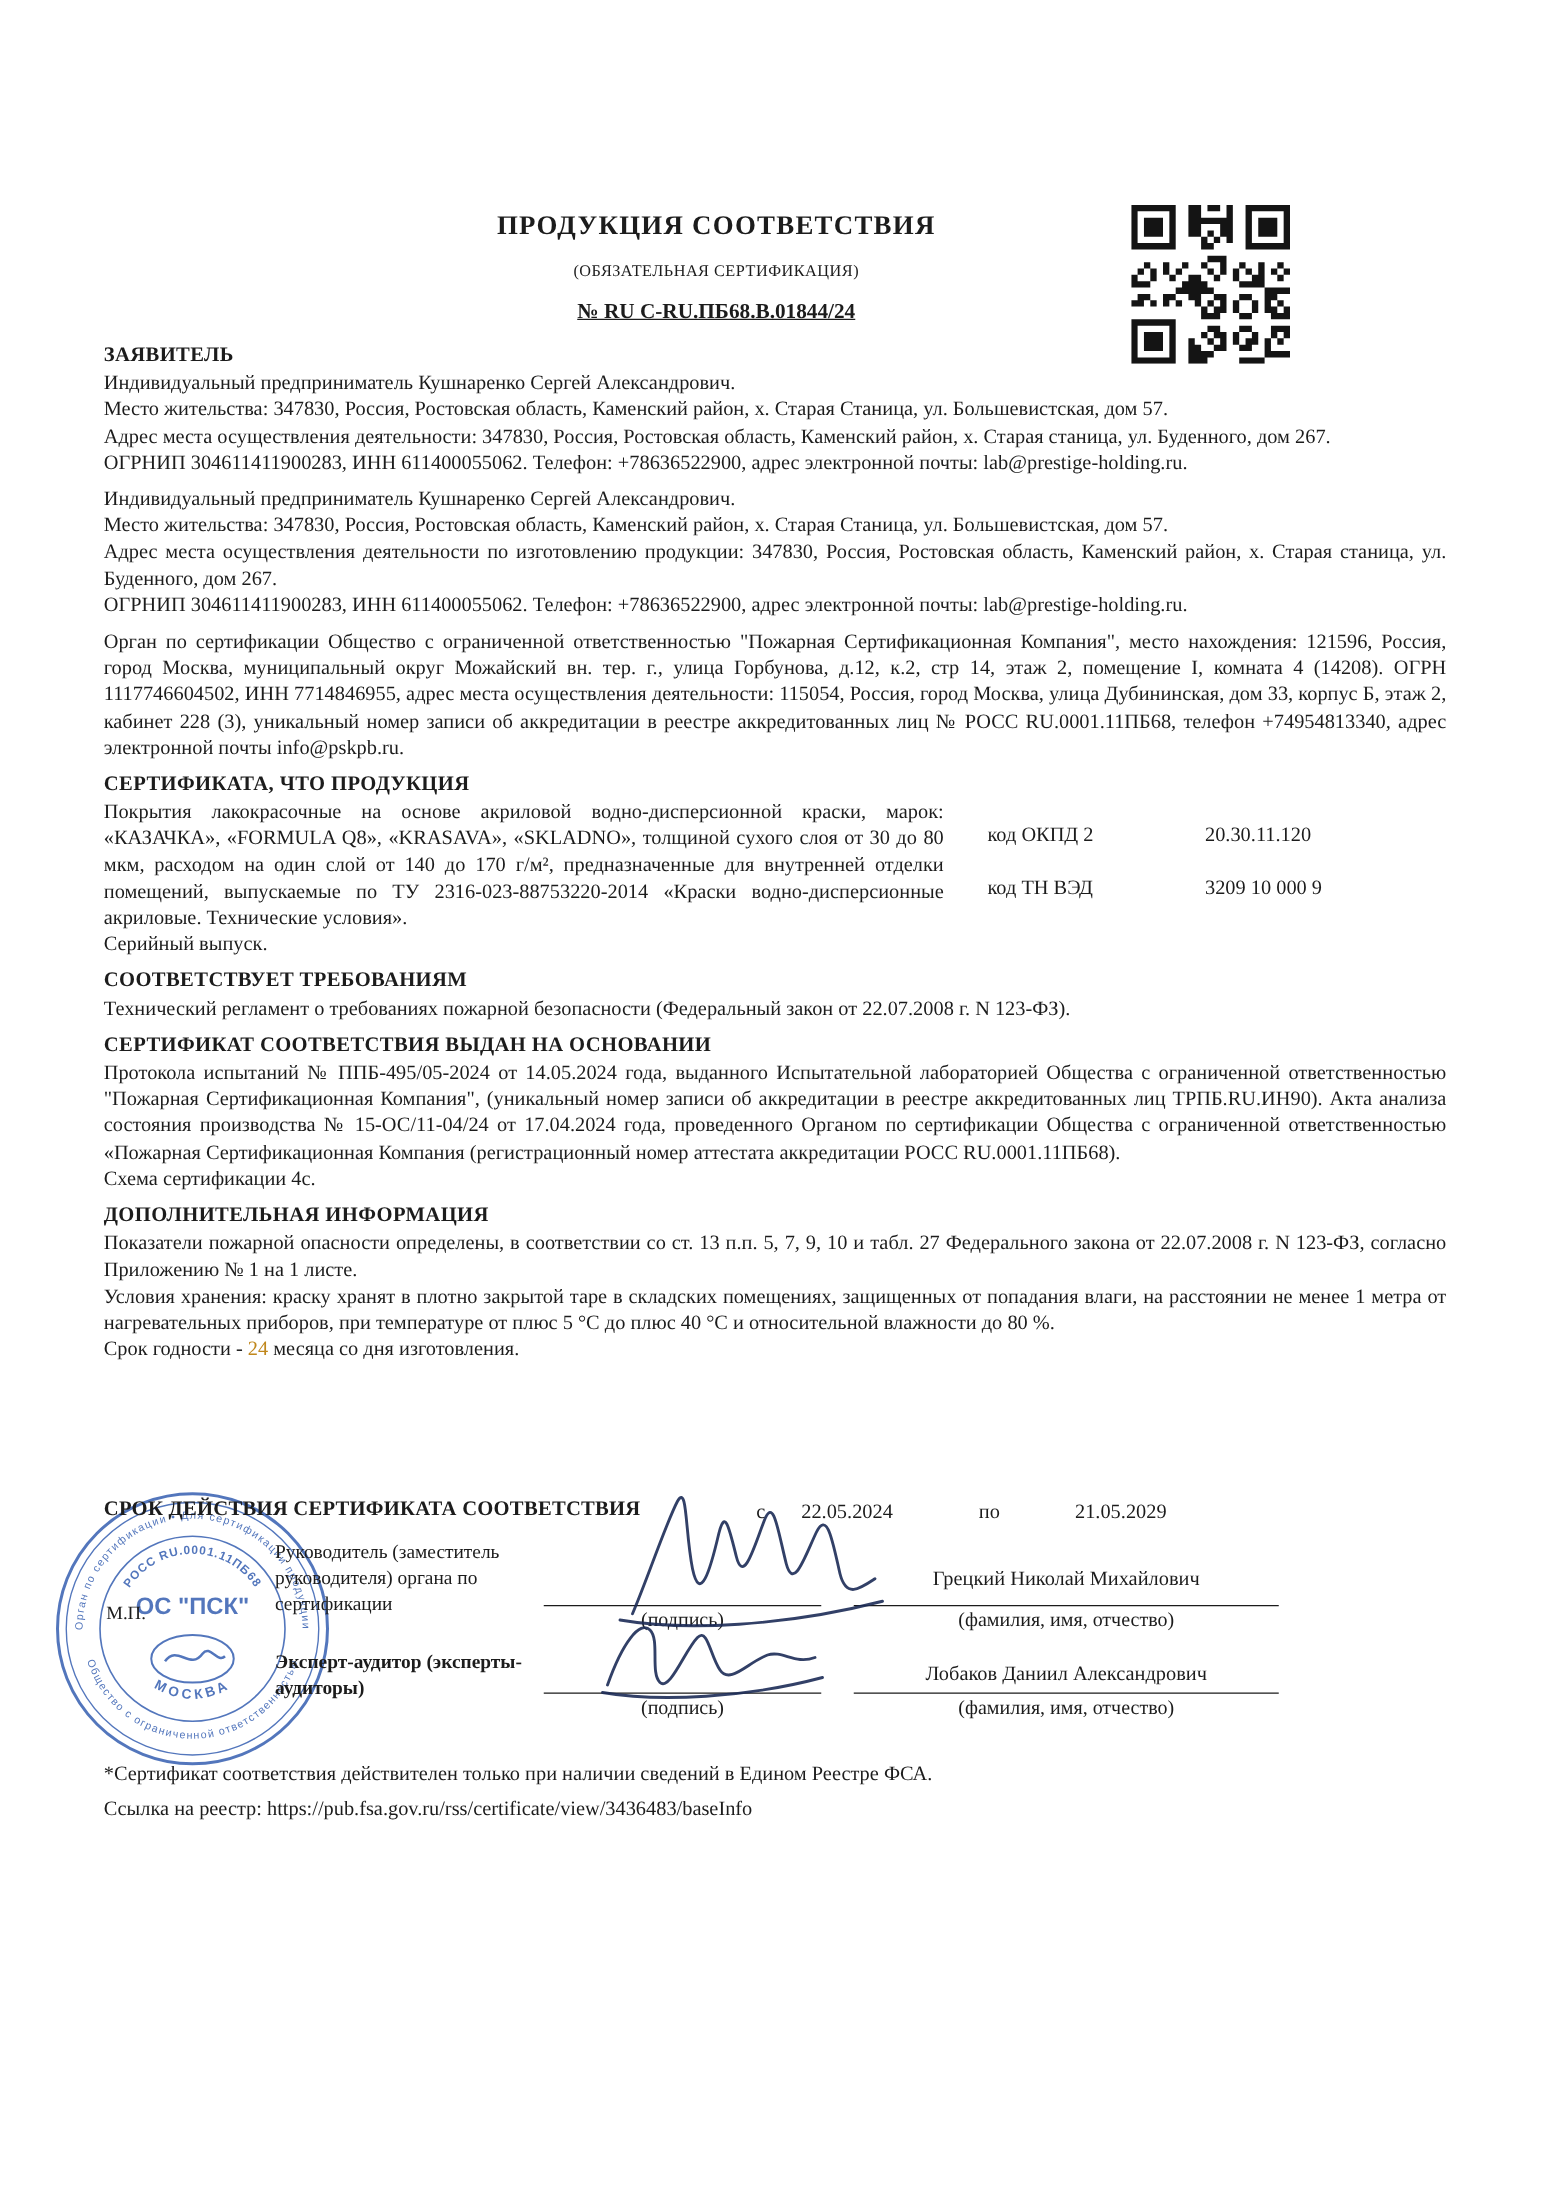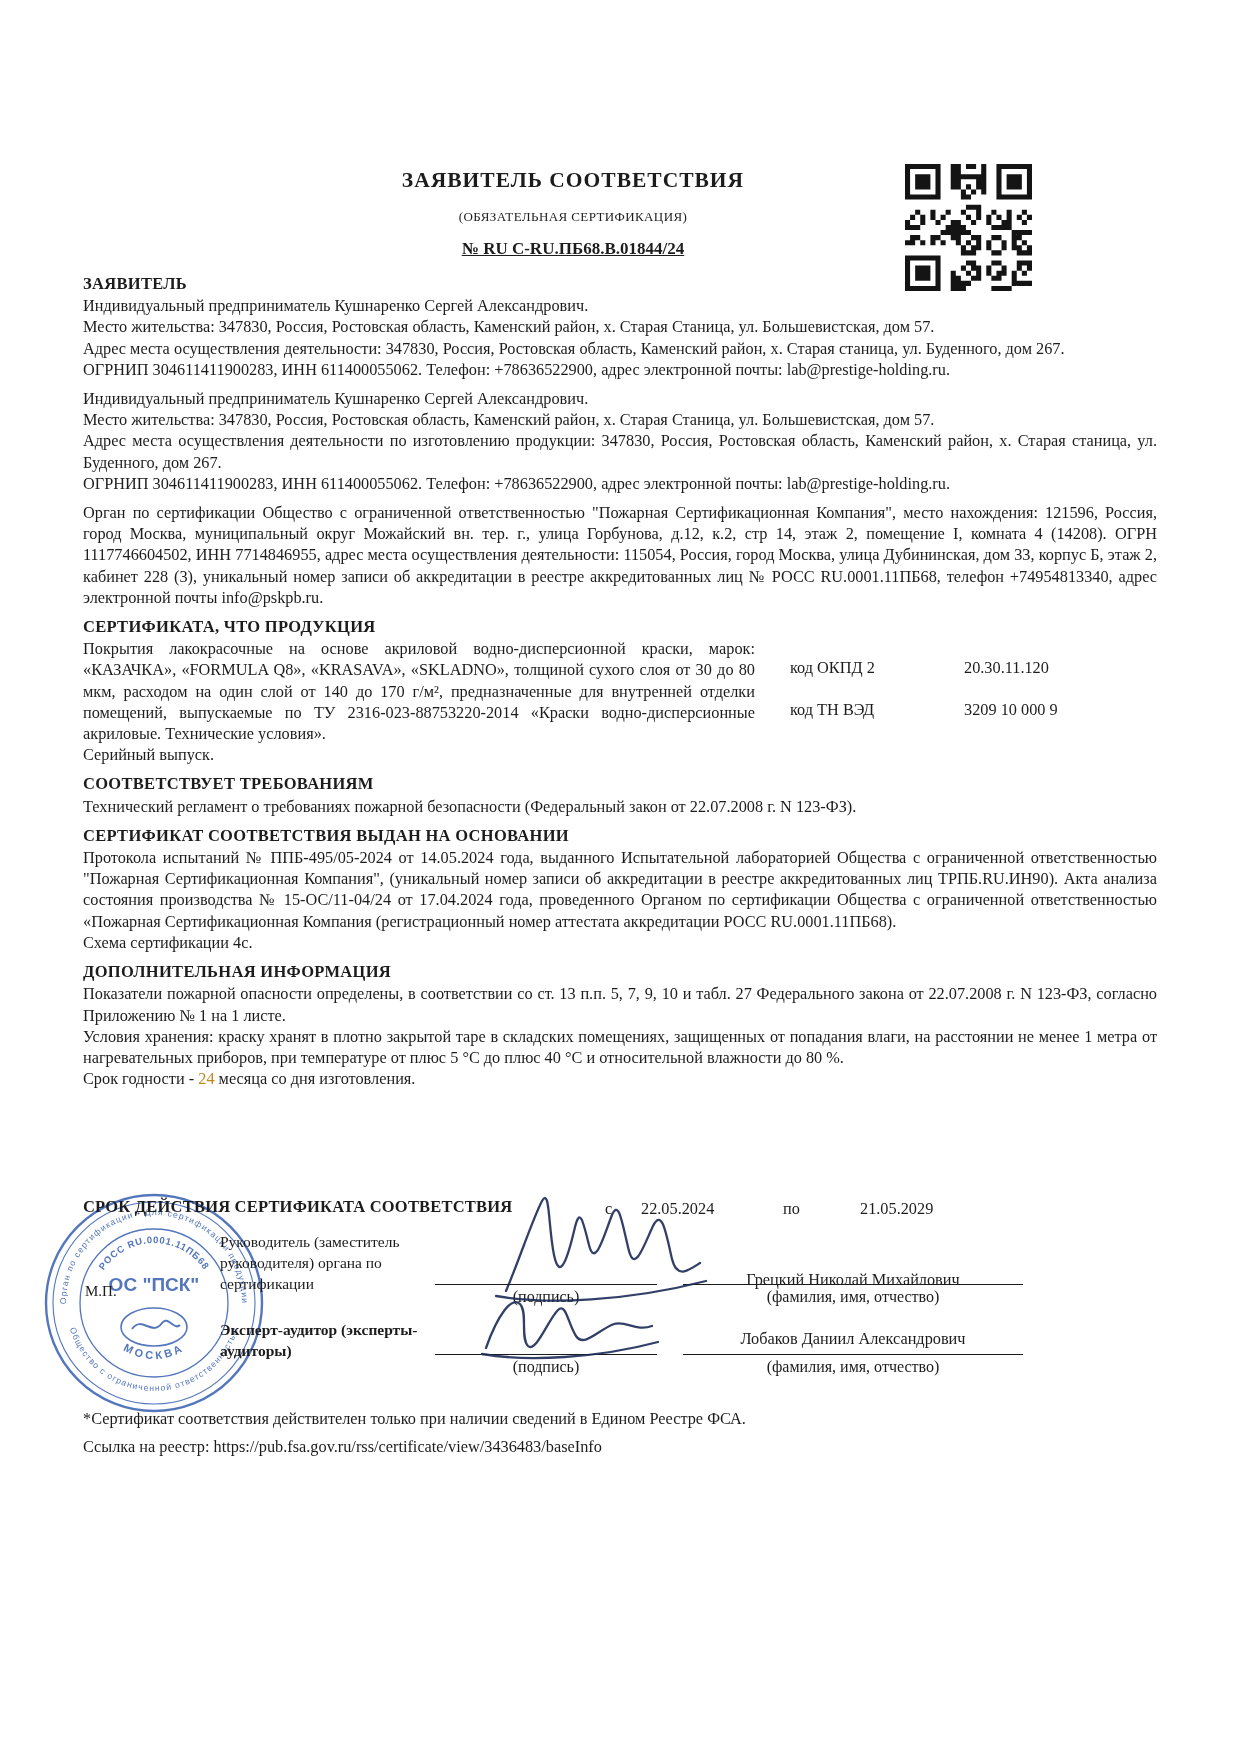--- a/index.html
+++ b/index.html
@@ -56,21 +56,21 @@
   .footer-line { font-size:16.3px; line-height:21.2px; }
   .footer-line + .footer-line { margin-top:7px; }
 </style>
 </head>
 <body>
 
 <div class="page">
 
   <div class="header">
     <div class="header-text">
-      <h1 class="title">ЗАЯВИТЕЛЬ СООТВЕТСТВИЯ</h1>
+      <h1 class="title">ПРОДУКЦИЯ СООТВЕТСТВИЯ</h1>
       <div class="subtitle">(ОБЯЗАТЕЛЬНАЯ СЕРТИФИКАЦИЯ)</div>
       <div class="number">№ RU C-RU.ПБ68.В.01844/24</div>
     </div>
     <div class="qr">
       <svg id="qr-svg" viewBox="0 0 125 125" xmlns="http://www.w3.org/2000/svg">
           <path d="M45 0h5v5h-5zM50 0h5v5h-5zM60 0h5v5h-5zM65 0h5v5h-5zM75 0h5v5h-5zM45 5h5v5h-5zM50 5h5v5h-5zM75 5h5v5h-5zM45 10h5v5h-5zM50 10h5v5h-5zM55 10h5v5h-5zM60 10h5v5h-5zM65 10h5v5h-5zM70 10h5v5h-5zM75 10h5v5h-5zM45 15h5v5h-5zM50 15h5v5h-5zM70 15h5v5h-5zM75 15h5v5h-5zM45 20h5v5h-5zM50 20h5v5h-5zM60 20h5v5h-5zM70 20h5v5h-5zM75 20h5v5h-5zM55 25h5v5h-5zM65 25h5v5h-5zM75 25h5v5h-5zM55 30h5v5h-5zM60 30h5v5h-5zM60 40h5v5h-5zM65 40h5v5h-5zM70 40h5v5h-5zM10 45h5v5h-5zM25 45h5v5h-5zM40 45h5v5h-5zM55 45h5v5h-5zM70 45h5v5h-5zM85 45h5v5h-5zM100 45h5v5h-5zM115 45h5v5h-5zM5 50h5v5h-5zM15 50h5v5h-5zM25 50h5v5h-5zM35 50h5v5h-5zM60 50h5v5h-5zM70 50h5v5h-5zM80 50h5v5h-5zM90 50h5v5h-5zM100 50h5v5h-5zM110 50h5v5h-5zM120 50h5v5h-5zM0 55h5v5h-5zM15 55h5v5h-5zM30 55h5v5h-5zM45 55h5v5h-5zM50 55h5v5h-5zM65 55h5v5h-5zM80 55h5v5h-5zM95 55h5v5h-5zM100 55h5v5h-5zM115 55h5v5h-5zM0 60h5v5h-5zM5 60h5v5h-5zM10 60h5v5h-5zM40 60h5v5h-5zM45 60h5v5h-5zM50 60h5v5h-5zM55 60h5v5h-5zM85 60h5v5h-5zM90 60h5v5h-5zM95 60h5v5h-5zM100 60h5v5h-5zM35 65h5v5h-5zM40 65h5v5h-5zM45 65h5v5h-5zM50 65h5v5h-5zM55 65h5v5h-5zM60 65h5v5h-5zM105 65h5v5h-5zM110 65h5v5h-5zM115 65h5v5h-5zM120 65h5v5h-5zM5 70h5v5h-5zM10 70h5v5h-5zM25 70h5v5h-5zM30 70h5v5h-5zM45 70h5v5h-5zM50 70h5v5h-5zM65 70h5v5h-5zM70 70h5v5h-5zM85 70h5v5h-5zM90 70h5v5h-5zM105 70h5v5h-5zM110 70h5v5h-5zM0 75h5v5h-5zM5 75h5v5h-5zM15 75h5v5h-5zM25 75h5v5h-5zM35 75h5v5h-5zM50 75h5v5h-5zM60 75h5v5h-5zM70 75h5v5h-5zM80 75h5v5h-5zM95 75h5v5h-5zM105 75h5v5h-5zM115 75h5v5h-5zM55 80h5v5h-5zM65 80h5v5h-5zM70 80h5v5h-5zM80 80h5v5h-5zM95 80h5v5h-5zM105 80h5v5h-5zM110 80h5v5h-5zM120 80h5v5h-5zM55 85h5v5h-5zM60 85h5v5h-5zM65 85h5v5h-5zM85 85h5v5h-5zM90 85h5v5h-5zM110 85h5v5h-5zM115 85h5v5h-5zM120 85h5v5h-5zM60 95h5v5h-5zM65 95h5v5h-5zM85 95h5v5h-5zM90 95h5v5h-5zM110 95h5v5h-5zM115 95h5v5h-5zM120 95h5v5h-5zM55 100h5v5h-5zM65 100h5v5h-5zM70 100h5v5h-5zM80 100h5v5h-5zM95 100h5v5h-5zM110 100h5v5h-5zM120 100h5v5h-5zM45 105h5v5h-5zM60 105h5v5h-5zM70 105h5v5h-5zM80 105h5v5h-5zM90 105h5v5h-5zM95 105h5v5h-5zM105 105h5v5h-5zM115 105h5v5h-5zM45 110h5v5h-5zM50 110h5v5h-5zM65 110h5v5h-5zM70 110h5v5h-5zM85 110h5v5h-5zM90 110h5v5h-5zM105 110h5v5h-5zM45 115h5v5h-5zM50 115h5v5h-5zM55 115h5v5h-5zM60 115h5v5h-5zM105 115h5v5h-5zM110 115h5v5h-5zM115 115h5v5h-5zM120 115h5v5h-5zM45 120h5v5h-5zM50 120h5v5h-5zM55 120h5v5h-5zM85 120h5v5h-5zM90 120h5v5h-5zM95 120h5v5h-5zM100 120h5v5h-5z" fill="#141414"></path>
           <path d="M0 0h35v35h-35z M5 5v25h25v-25z M10 10h15v15h-15z M90 0h35v35h-35z M95 5v25h25v-25z M100 10h15v15h-15z M0 90h35v35h-35z M5 95v25h25v-25z M10 100h15v15h-15z " fill="#141414" fill-rule="evenodd"></path>
         </svg>
     </div>
   </div>
@@ -160,21 +160,21 @@
     <span class="v-date abs" style="left:777px; top:2px;">21.05.2029</span>
 
     <span class="mp abs" style="left:2px; top:86px;">М.П.</span>
 
     <div class="role abs" style="left:137px; top:34px;">Руководитель (заместитель руководителя) органа по сертификации</div>
     <div class="role abs" style="left:137px; top:122px;font-weight:bold;">Эксперт-аудитор (эксперты-аудиторы)</div>
 
     <div class="sigline abs" style="left:352px; top:87px; width:222px;"></div>
     <div class="under-label abs" style="left:352px; top:91px; width:222px;">(подпись)</div>
 
-    <div class="sig-name abs" style="left:600px; top:73px; width:340px;">Грецкий Николай Михайлович</div>
+    <div class="sig-name abs" style="left:600px; top:56px; width:340px;">Грецкий Николай Михайлович</div>
     <div class="sigline abs" style="left:600px; top:87px; width:340px;"></div>
     <div class="under-label abs" style="left:600px; top:91px; width:340px;">(фамилия, имя, отчество)</div>
 
     <div class="sigline abs" style="left:352px; top:157px; width:222px;"></div>
     <div class="under-label abs" style="left:352px; top:161px; width:222px;">(подпись)</div>
 
     <div class="sig-name abs" style="left:600px; top:132px; width:340px;">Лобаков Даниил Александрович</div>
     <div class="sigline abs" style="left:600px; top:157px; width:340px;"></div>
     <div class="under-label abs" style="left:600px; top:161px; width:340px;">(фамилия, имя, отчество)</div>
 

